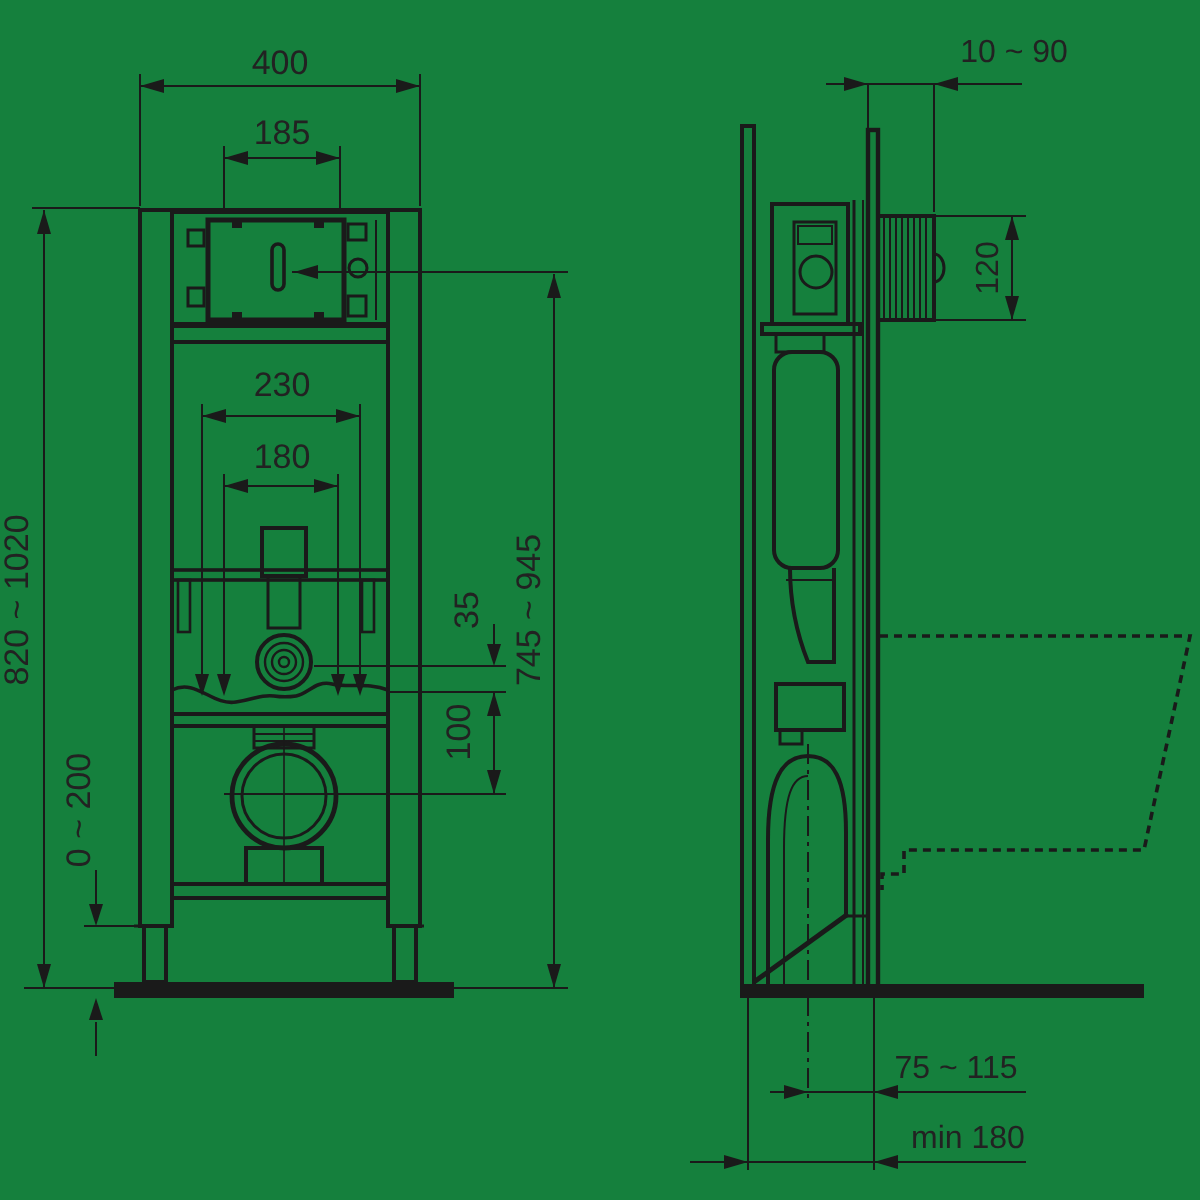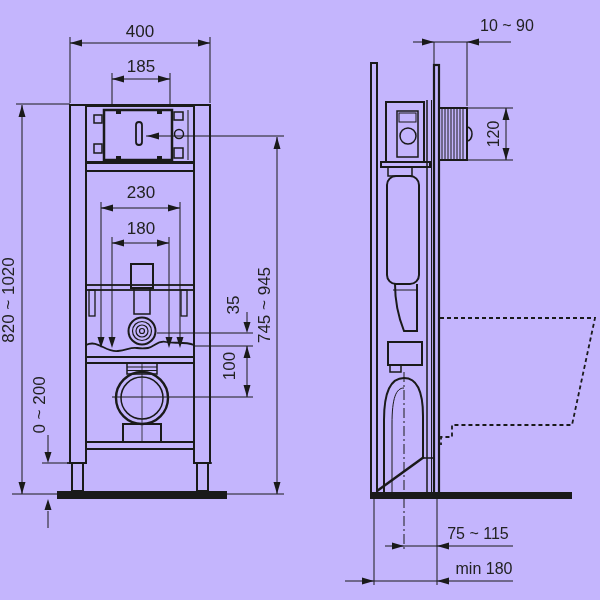--- a/index.html
+++ b/index.html
@@ -1,16 +1,16 @@
 <!DOCTYPE html>
 <html><head>
 <meta charset="utf-8">
 <style>
   html,body{margin:0;padding:0;background:#f4f4f3;}
-  .canvas{position:relative;width:600px;height:600px;background:#c4b5fd;overflow:hidden;
+  .canvas{position:relative;width:600px;height:600px;background:#15803d;overflow:hidden;
           font-family:"Liberation Sans",sans-serif;}
   svg{display:block;}
   .ln{stroke:#1a1a1a;fill:none;}
   .fill{fill:#1a1a1a;stroke:none;}
   .dim{stroke:#1a1a1a;stroke-width:1;fill:none;}
   .arr{fill:#1a1a1a;stroke:none;}
   text{fill:#222;font-family:"Liberation Sans",sans-serif;}
   .t17{font-size:17px;}
   .t16{font-size:16px;}
 </style>

